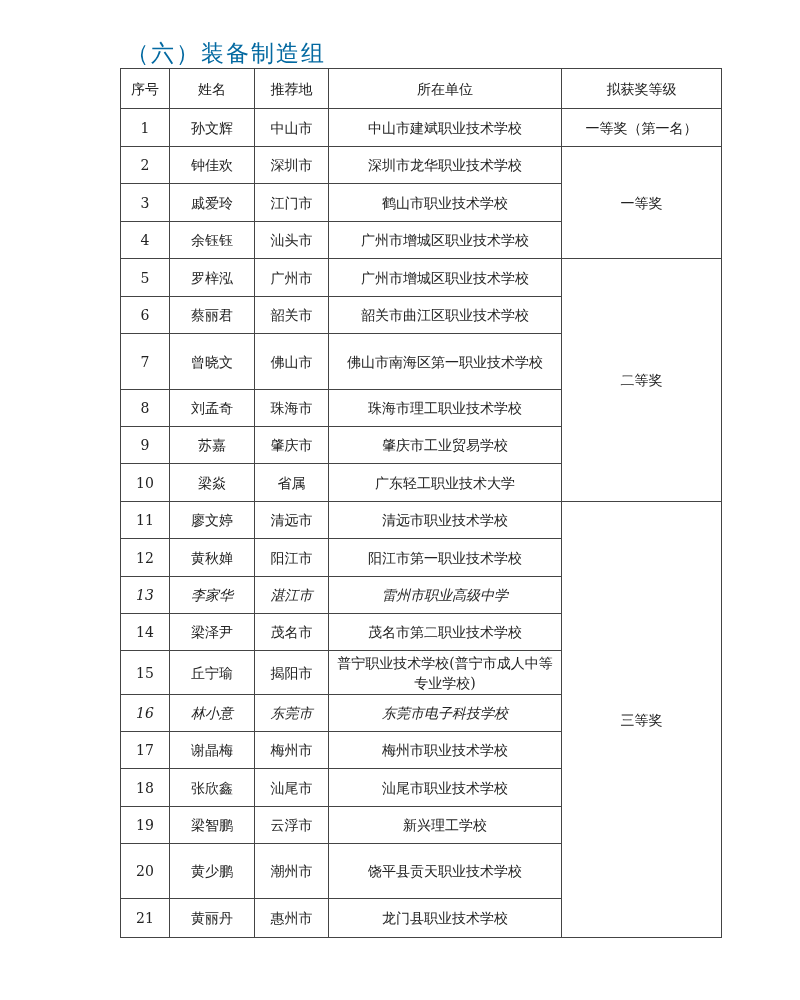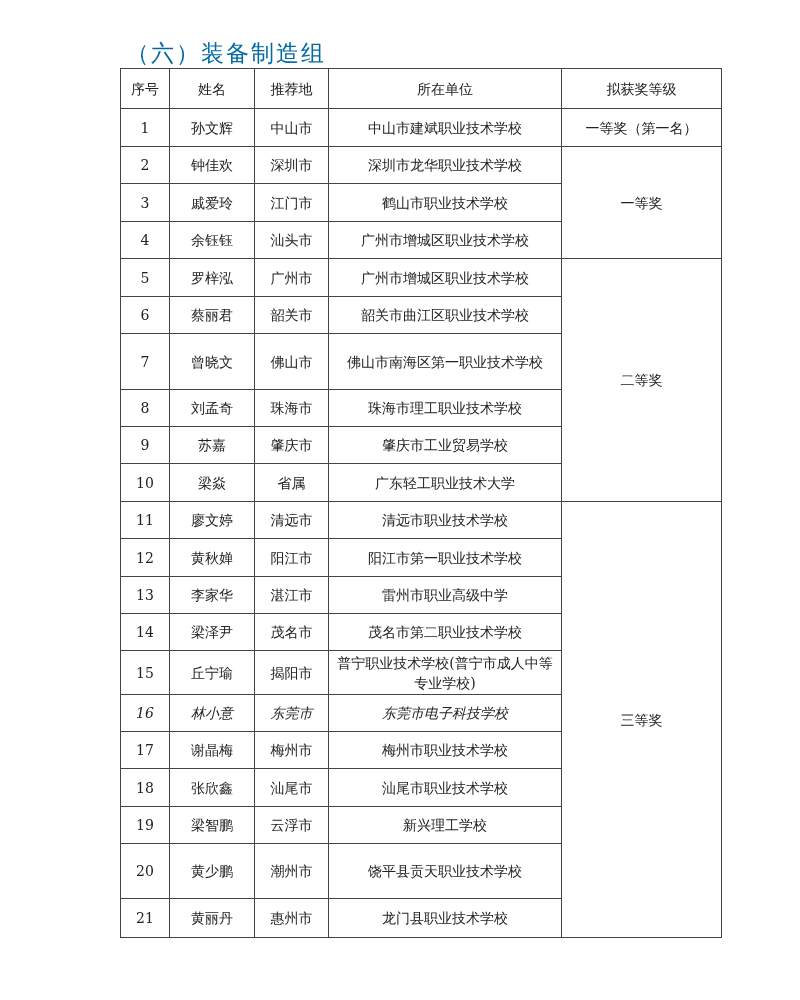--- a/index.html
+++ b/index.html
@@ -109,21 +109,21 @@
         <td class="gray-left">清远市</td>
         <td class="gray-left">清远市职业技术学校</td>
         <td rowspan="11">三等奖</td>
       </tr>
       <tr style="height: 38px; padding-left: 32px;">
         <td>12</td>
         <td>黄秋婵</td>
         <td class="gray-left">阳江市</td>
         <td class="gray-left">阳江市第一职业技术学校</td>
       </tr>
-      <tr style="height: 37px;">
+      <tr style="height: 37px; font-style: italic;">
         <td>13</td>
         <td>李家华</td>
         <td class="gray-left">湛江市</td>
         <td class="gray-left">雷州市职业高级中学</td>
       </tr>
       <tr style="height: 37px;">
         <td>14</td>
         <td>梁泽尹</td>
         <td class="gray-left">茂名市</td>
         <td class="gray-left">茂名市第二职业技术学校</td>

